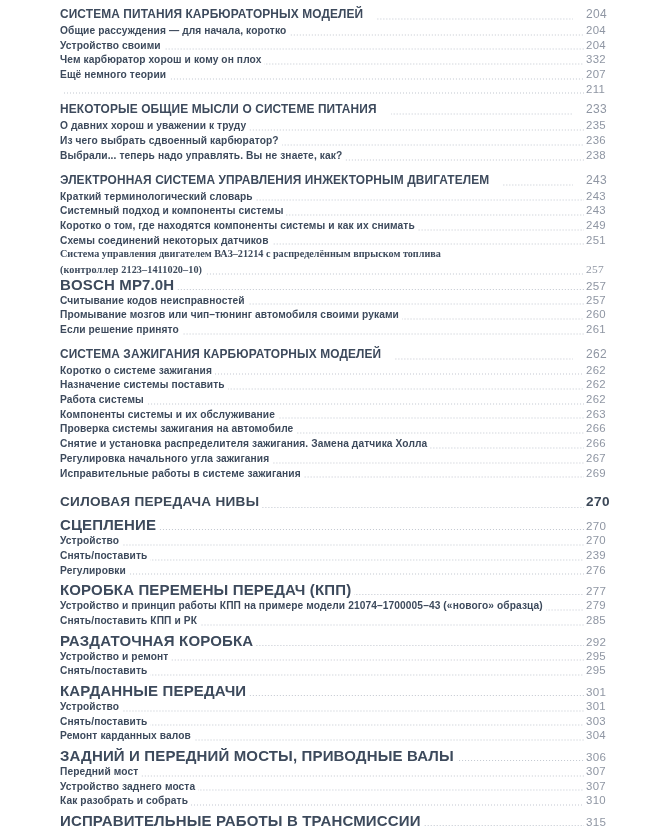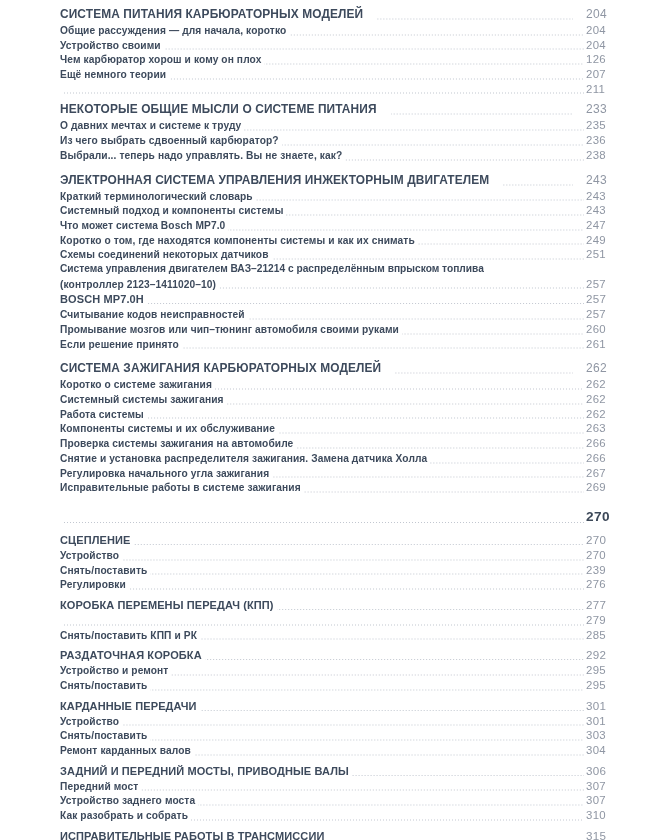--- a/index.html
+++ b/index.html
@@ -109,21 +109,21 @@
   .row.chapter .leader {
     transform: translateY(-3.5px);
   }
 
   
   .row.subhead {
     height: 16px;
     line-height: 16px;
   }
   .row.subhead .title {
-    font-size: 11px;
+    font-size: 15px;
     font-weight: bold;
     color: #3d4a5c;
   }
   .row.subhead .pageno {
     font-size: 11.6px;
     color: #8f96a3;
   }
   .row.subhead .leader {
     transform: translateY(-3px);
   }
@@ -131,20 +131,21 @@
   
   .row.entry .title {
     font-size: 10.2px;
     font-weight: bold;
     color: #3d4a5c;
   }
 
   
   .wrap-entry {
     width: 100%;
+    font-family: Liberation Serif, serif;
   }
   .wrap-entry .firstline {
     color: #3d4a5c;
     font-size: 10.2px;
     font-weight: bold;
     line-height: 14.7px;
     height: 14.7px;
     white-space: nowrap;
   }
 
@@ -168,39 +169,39 @@
       <span class="pageno">204</span>
     </div>
     <div class="row entry">
       <span class="title">Устройство своими</span>
       <span class="leader"></span>
       <span class="pageno">204</span>
     </div>
     <div class="row entry">
       <span class="title">Чем карбюратор хорош и кому он плох</span>
       <span class="leader"></span>
-      <span class="pageno">126</span>
+      <span class="pageno">332</span>
     </div>
     <div class="row entry">
       <span class="title">Ещё немного теории</span>
       <span class="leader"></span>
       <span class="pageno">207</span>
     </div>
     <div class="row entry">
       <span class="leader"></span>
       <span class="pageno">211</span>
     </div>
     <div class="gap-sm"></div>
     <div class="row chapter">
       <span class="title">НЕКОТОРЫЕ ОБЩИЕ МЫСЛИ О СИСТЕМЕ ПИТАНИЯ</span>
       <span class="leader"></span>
       <span class="pageno">233</span>
     </div>
     <div class="row entry">
-      <span class="title">О давних мечтах и системе к труду</span>
+      <span class="title">О давних хорош и уважении к труду</span>
       <span class="leader"></span>
       <span class="pageno">235</span>
     </div>
     <div class="row entry">
       <span class="title">Из чего выбрать сдвоенный карбюратор?</span>
       <span class="leader"></span>
       <span class="pageno">236</span>
     </div>
     <div class="row entry">
       <span class="title">Выбрали... теперь надо управлять. Вы не знаете, как?</span>
@@ -215,25 +216,20 @@
     </div>
     <div class="row entry">
       <span class="title">Краткий терминологический словарь</span>
       <span class="leader"></span>
       <span class="pageno">243</span>
     </div>
     <div class="row entry">
       <span class="title">Системный подход и компоненты системы</span>
       <span class="leader"></span>
       <span class="pageno">243</span>
-    </div>
-    <div class="row entry">
-      <span class="title">Что может система Bosch MP7.0</span>
-      <span class="leader"></span>
-      <span class="pageno">247</span>
     </div>
     <div class="row entry">
       <span class="title">Коротко о том, где находятся компоненты системы и как их снимать</span>
       <span class="leader"></span>
       <span class="pageno">249</span>
     </div>
     <div class="row entry">
       <span class="title">Схемы соединений некоторых датчиков</span>
       <span class="leader"></span>
       <span class="pageno">251</span>
@@ -271,21 +267,21 @@
       <span class="title">СИСТЕМА ЗАЖИГАНИЯ КАРБЮРАТОРНЫХ МОДЕЛЕЙ</span>
       <span class="leader"></span>
       <span class="pageno">262</span>
     </div>
     <div class="row entry">
       <span class="title">Коротко о системе зажигания</span>
       <span class="leader"></span>
       <span class="pageno">262</span>
     </div>
     <div class="row entry">
-      <span class="title">Системный системы зажигания</span>
+      <span class="title">Назначение системы поставить</span>
       <span class="leader"></span>
       <span class="pageno">262</span>
     </div>
     <div class="row entry">
       <span class="title">Работа системы</span>
       <span class="leader"></span>
       <span class="pageno">262</span>
     </div>
     <div class="row entry">
       <span class="title">Компоненты системы и их обслуживание</span>
@@ -307,20 +303,21 @@
       <span class="leader"></span>
       <span class="pageno">267</span>
     </div>
     <div class="row entry">
       <span class="title">Исправительные работы в системе зажигания</span>
       <span class="leader"></span>
       <span class="pageno">269</span>
     </div>
     <div class="gap-lg"></div>
     <div class="row part">
+      <span class="title">СИЛОВАЯ ПЕРЕДАЧА НИВЫ</span>
       <span class="leader"></span>
       <span class="pageno">270</span>
     </div>
     <div class="gap-sm"></div>
     <div class="row subhead">
       <span class="title">СЦЕПЛЕНИЕ</span>
       <span class="leader"></span>
       <span class="pageno">270</span>
     </div>
     <div class="row entry">
@@ -338,20 +335,21 @@
       <span class="leader"></span>
       <span class="pageno">276</span>
     </div>
     <div class="gap-sm"></div>
     <div class="row subhead">
       <span class="title">КОРОБКА ПЕРЕМЕНЫ ПЕРЕДАЧ (КПП)</span>
       <span class="leader"></span>
       <span class="pageno">277</span>
     </div>
     <div class="row entry">
+      <span class="title">Устройство и принцип работы КПП на примере модели 21074–1700005–43 («нового» образца)</span>
       <span class="leader"></span>
       <span class="pageno">279</span>
     </div>
     <div class="row entry">
       <span class="title">Снять/поставить КПП и РК</span>
       <span class="leader"></span>
       <span class="pageno">285</span>
     </div>
     <div class="gap-sm"></div>
     <div class="row subhead">

